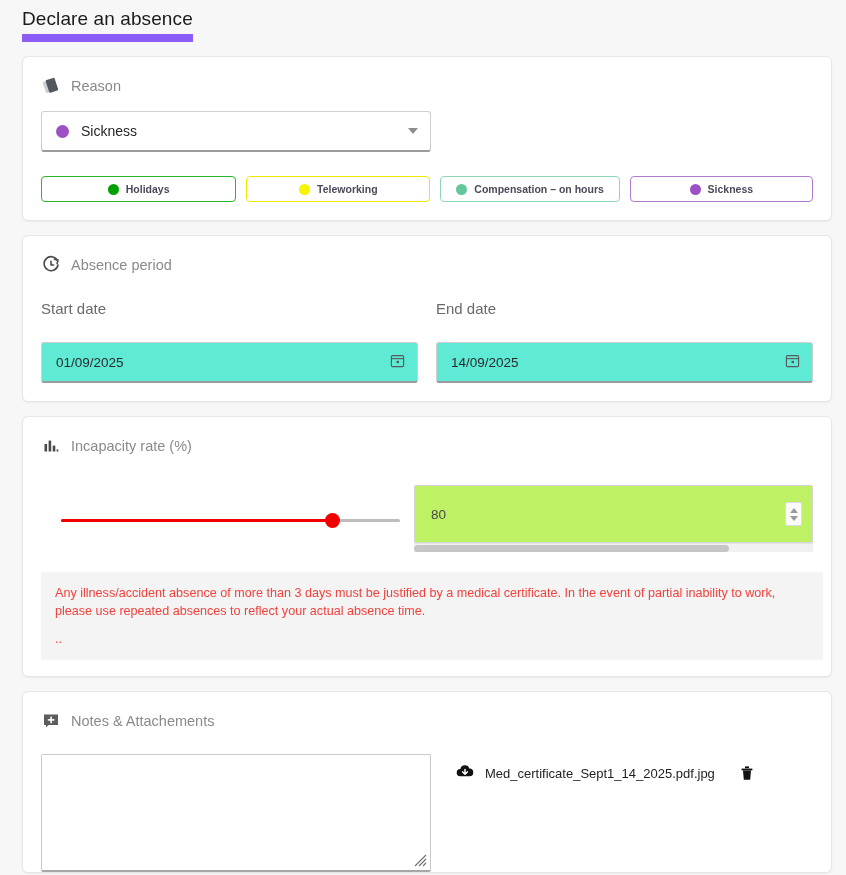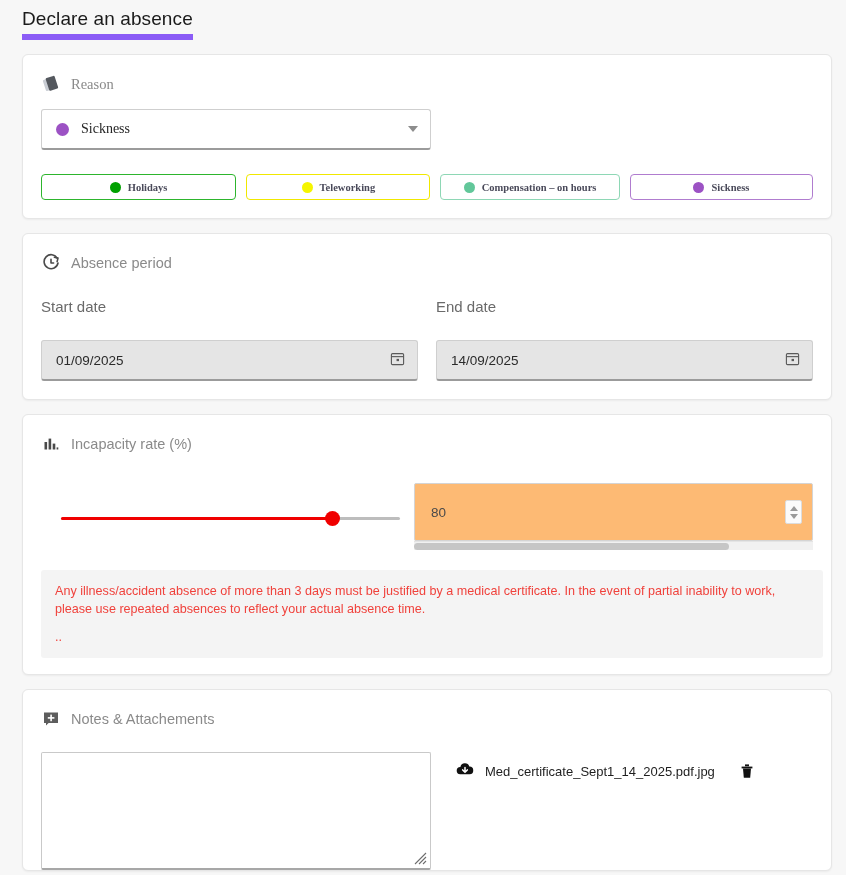--- a/index.html
+++ b/index.html
@@ -24,21 +24,21 @@
   .page-title-wrap {
     padding: 8px 0 0 22px;
   }
   .page-title {
     display: inline-block;
     font-size: 19px;
     color: #1b1b1b;
     font-weight: 400;
     letter-spacing: .1px;
     padding-bottom: 4px;
-    border-bottom: 6px solid #8b5cf6;
+    border-bottom: 8px solid #8b5cf6;
     line-height: 22px;
   }
 
   
   .card {
     position: relative;
     margin: 0 14px 14px 22px;
     background: #ffffff;
     border: 1px solid #e6e6e6;
     border-radius: 6px;
@@ -136,21 +136,21 @@
     font-size: 15px;
     color: #6a6a6a;
     margin-bottom: 25px;
     display: block;
   }
   .date-box {
     height: 41px;
     border: 1px solid #cfcfcf;
     border-bottom: 2px solid #9b9b9b;
     border-radius: 3px;
-    background: #e5e5e5;
+    background: #5eead4;
     display: flex;
     align-items: center;
     padding: 0 12px 0 14px;
   }
   .date-val {
     flex: 1;
     font-size: 13.5px;
     color: #2b2b2b;
   }
 
@@ -196,21 +196,21 @@
   }
 
   .number-wrap {
     width: 400px;
     margin-left: 14px;
     margin-top: 0;
   }
   .number-box {
     position: relative;
     height: 58px;
-    background: #fdba74;
+    background: #bef264;
     border: 1px solid #d4d4d4;
     border-radius: 2px;
     display: flex;
     align-items: center;
     padding: 0 10px 0 16px;
     box-shadow: 0 1px 1px rgba(0,0,0,.04);
   }
   .number-val {
     flex: 1;
     font-size: 13.5px;
@@ -316,21 +316,21 @@
 </style>
 </head>
 <body>
 
 <div class="page">
 
   <div class="page-title-wrap">
     <div class="page-title">Declare an absence</div>
   </div>
 
-  <div class="card" style="margin-top:14px;font-family:Liberation Serif, serif;">
+  <div class="card" style="margin-top:14px;">
     <div class="card-pad">
       <div class="section-head">
         <span class="sec-icon">
           <svg width="20" height="20" viewBox="0 0 20 20">
             <g transform="rotate(-18 10 10)">
               <rect x="3.2" y="3.8" width="6.2" height="11.6" rx="1" fill="#c9cdd4"></rect>
               <rect x="6.4" y="3.0" width="9.4" height="13.2" rx="1.2" fill="#54585e"></rect>
             </g>
           </svg>
         </span>

